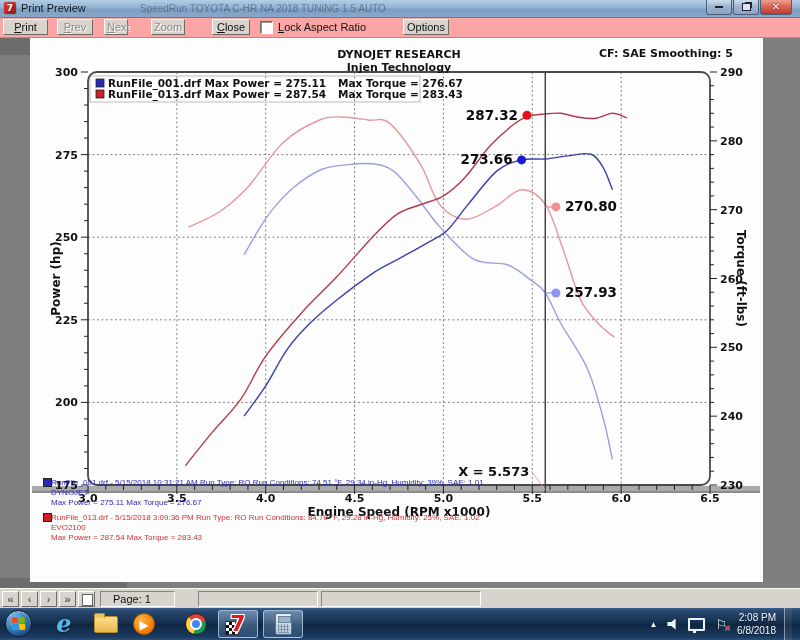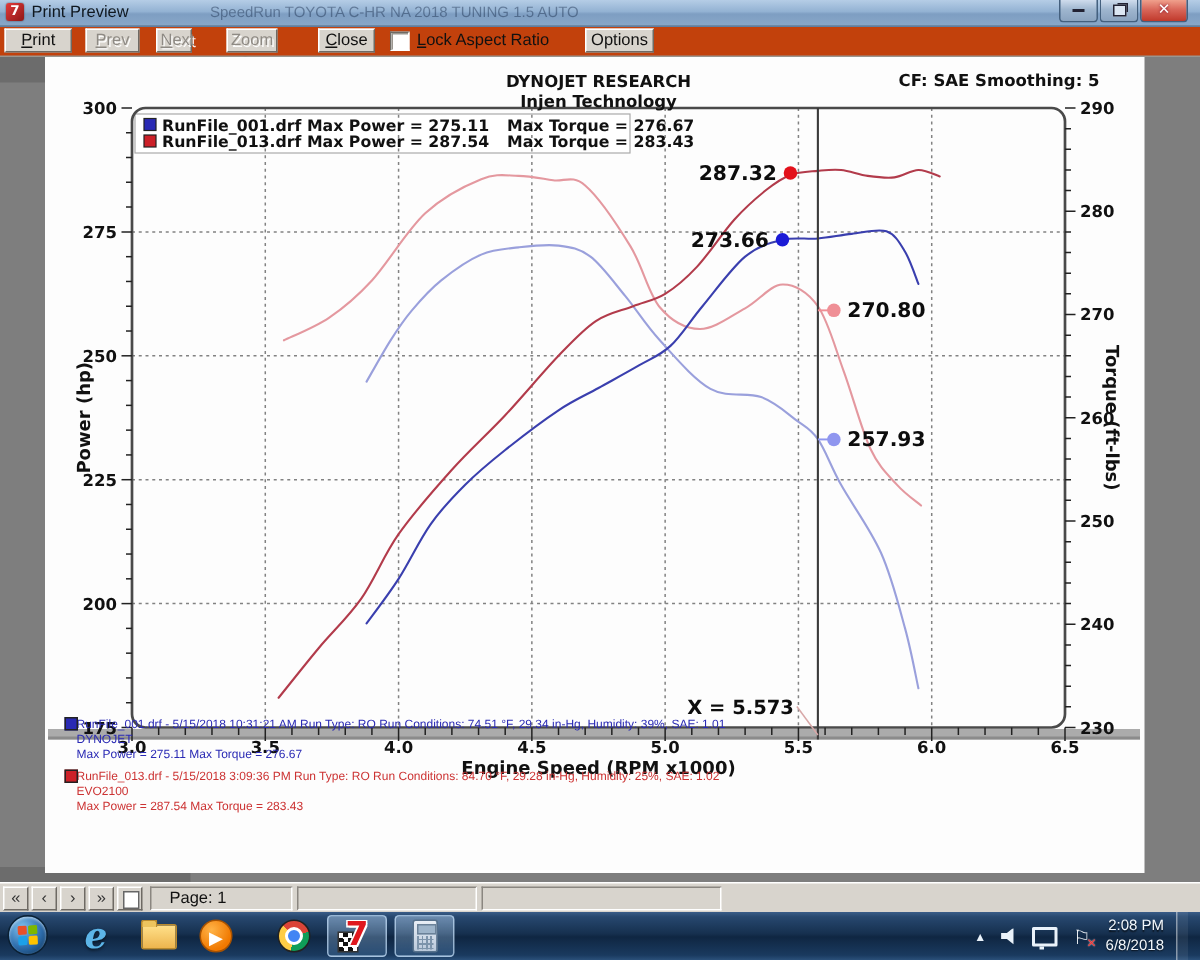--- a/index.html
+++ b/index.html
@@ -19,21 +19,21 @@
   #win-controls{position:absolute;right:8px;top:0;height:15px;display:flex;}
   .winbtn{width:26px;height:15px;margin-left:1px;border:1px solid #44607e;border-top:none;
     border-radius:0 0 3px 3px;background:linear-gradient(180deg,#cfdced,#9fb6cf 45%,#8aa3bf);
     display:flex;align-items:center;justify-content:center;box-sizing:border-box;}
   .winbtn.close{width:32px;background:linear-gradient(180deg,#f0a08c,#d9675a 45%,#c0392b);}
   .glyph-min{width:8px;height:2px;background:#223;}
   .glyph-restore{width:7px;height:6px;border:1px solid #223;background:#dce6f2;box-shadow:2px -2px 0 -1px #223;}
   .glyph-close{color:#fff;font:bold 10px/10px "DejaVu Sans",sans-serif;text-shadow:0 0 2px #702;}
 
   
-  #toolbar{position:absolute;left:0;top:18px;width:800px;height:19px;background:#c2410c;
+  #toolbar{position:absolute;left:0;top:18px;width:800px;height:19px;background:#fca5a5;
     border-bottom:1px solid #9a968f;}
   .tbtn{position:absolute;top:1px;height:16px;background:#d8d4cd;
     border:1px solid;border-color:#ffffff #6e6a64 #6e6a64 #ffffff;
     font-size:11px;color:#111;text-align:center;line-height:15px;padding:0 2px;box-sizing:border-box;}
   .tbtn.disabled{color:#8e8a84;text-shadow:1px 1px 0 rgba(255,255,255,.9);}
   #chk-wrap{position:absolute;left:232px;top:2px;height:14px;display:flex;align-items:center;}
   #chk-box{width:11px;height:11px;background:#fff;border:1px solid;
     border-color:#6e6a64 #ffffff #ffffff #6e6a64;box-shadow:inset 1px 1px 0 #9a968f;}
   #chk-label{font-size:11px;margin-left:5px;color:#111;}
 
@@ -148,21 +148,21 @@
   <div id="toolbar">
     <div class="tbtn" style="left:3px;width:45px;"><u>P</u>rint</div>
     <div class="tbtn disabled" style="left:57px;width:36px;"><u>P</u>rev</div>
     <div class="tbtn disabled" style="left:104px;width:24px;"><u>N</u>ext</div>
     <div class="tbtn disabled" style="left:151px;width:34px;">Zoom <u>O</u>ut</div>
     <div class="tbtn" style="left:212px;width:38px;"><u>C</u>lose</div>
     <div id="chk-wrap" style="left:260px;">
       <div id="chk-box"></div>
       <span id="chk-label"><u>L</u>ock Aspect Ratio</span>
     </div>
-    <div class="tbtn" style="left:390px;width:46px;">Options</div>
+    <div class="tbtn" style="left:403px;width:46px;">Options</div>
   </div>
 
   <div id="preview">
     <div id="corner-tl"></div>
     <div id="corner-bl"></div>
     <div id="page">
       <svg id="chart" width="733" height="544" viewBox="0 0 733 544">
           <g>
             <rect x="2" y="448" width="728" height="7" fill="#ababab"></rect>
             <rect x="2" y="453" width="728" height="2" fill="#8b8b8b"></rect>
@@ -356,21 +356,21 @@
   </div>
 
   <div id="statusbar">
     <div class="sbtn" style="left:2px;">«</div>
     <div class="sbtn" style="left:21px;">‹</div>
     <div class="sbtn" style="left:40px;">›</div>
     <div class="sbtn" style="left:59px;">»</div>
     <div class="sbtn" style="left:78px;">
         <span class="page-ico"></span>
       </div>
-    <div class="spanel" style="left:100px;width:95px;">
+    <div class="spanel" style="left:100px;width:75px;">
       <div id="page-label">Page: 1</div>
     </div>
     <div class="spanel" style="left:198px;width:120px;"></div>
     <div class="spanel" style="left:321px;width:160px;"></div>
   </div>
 
   <div id="taskbar">
     <div id="start-orb">
       <div id="flag">
         <div style="background:#e8502a"></div>

